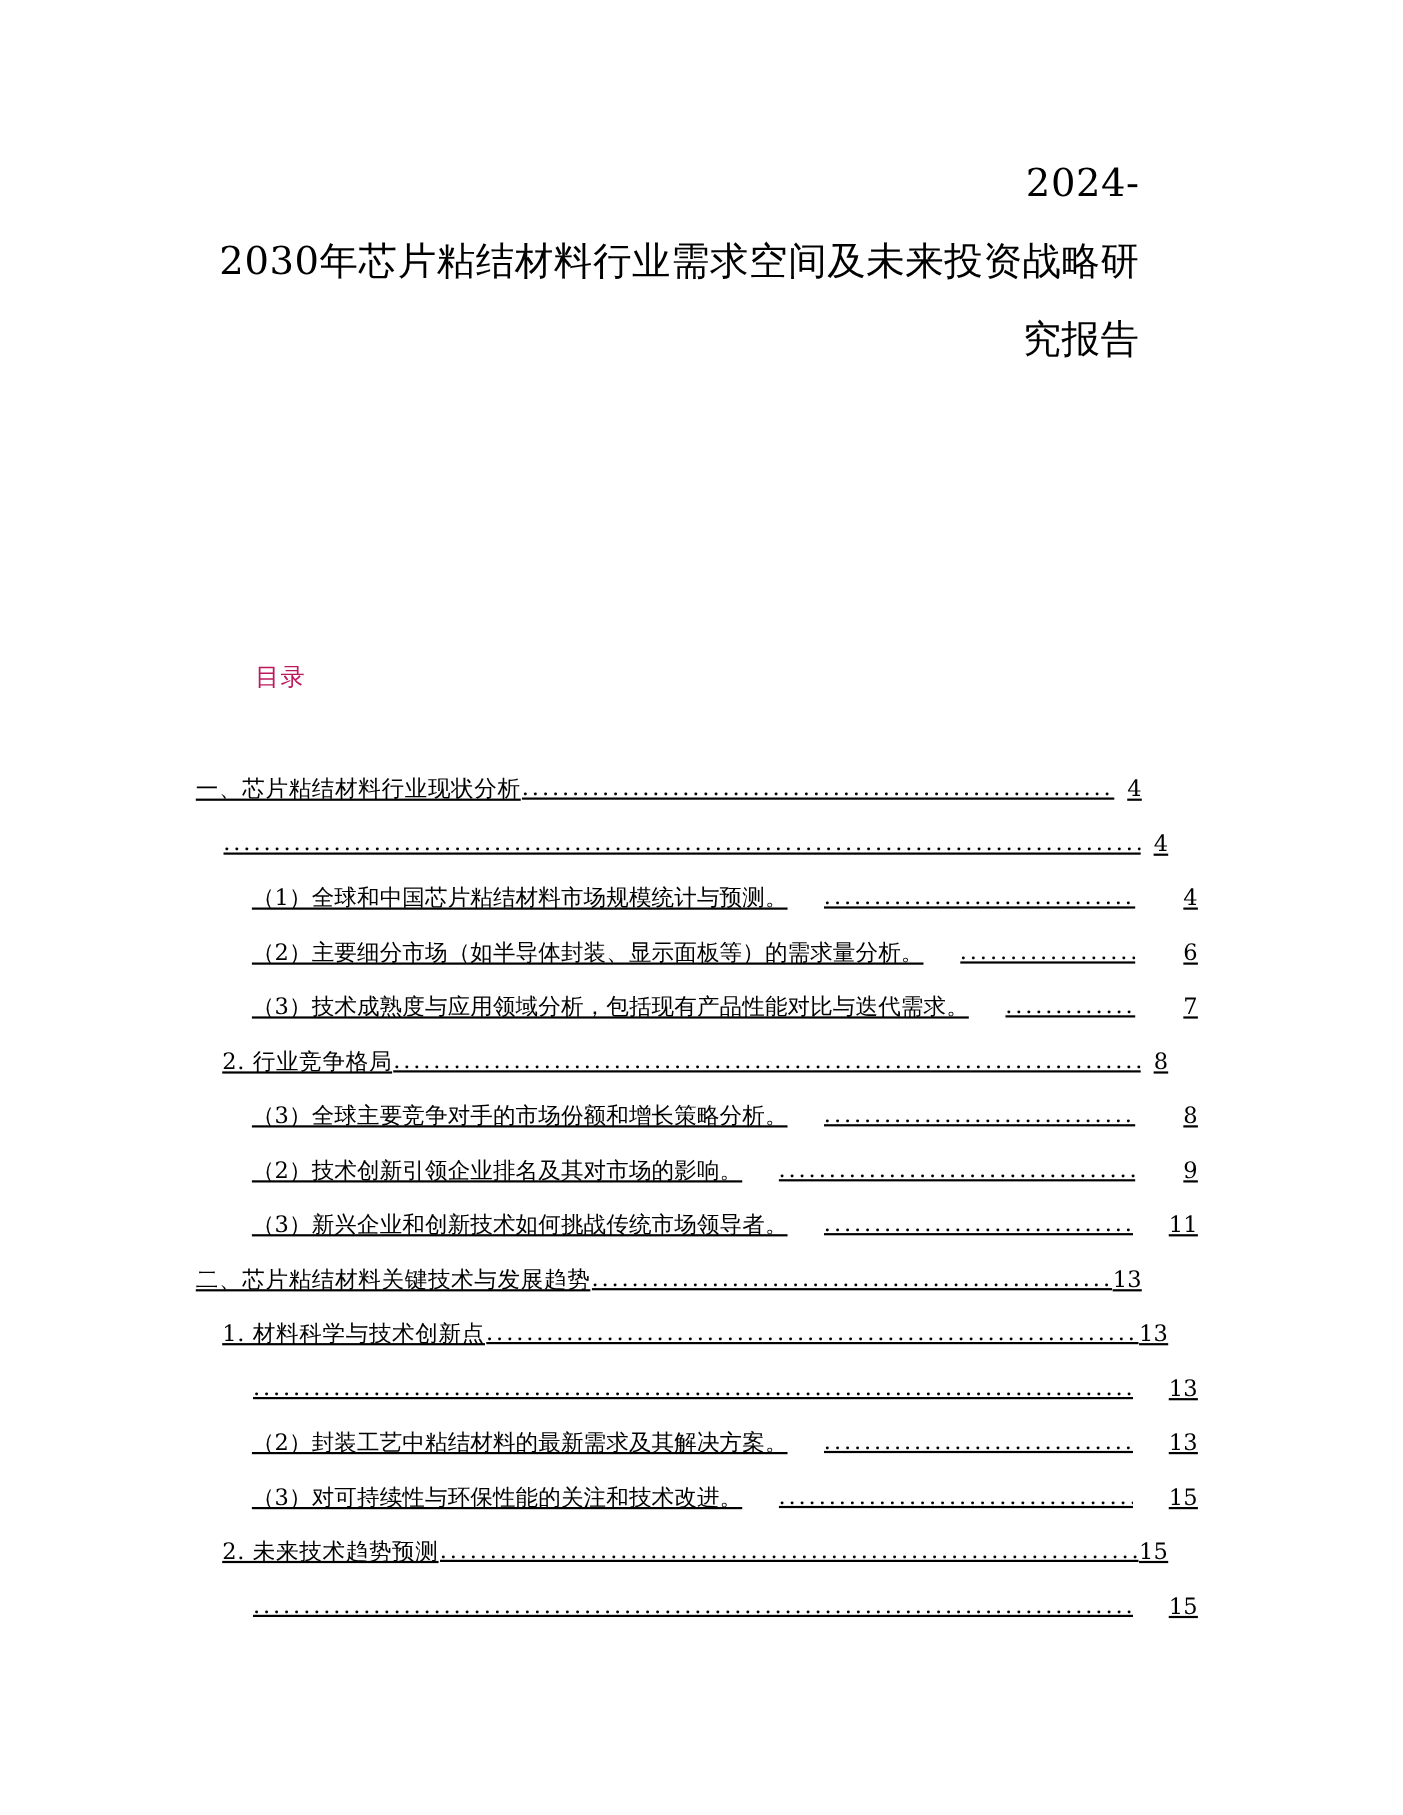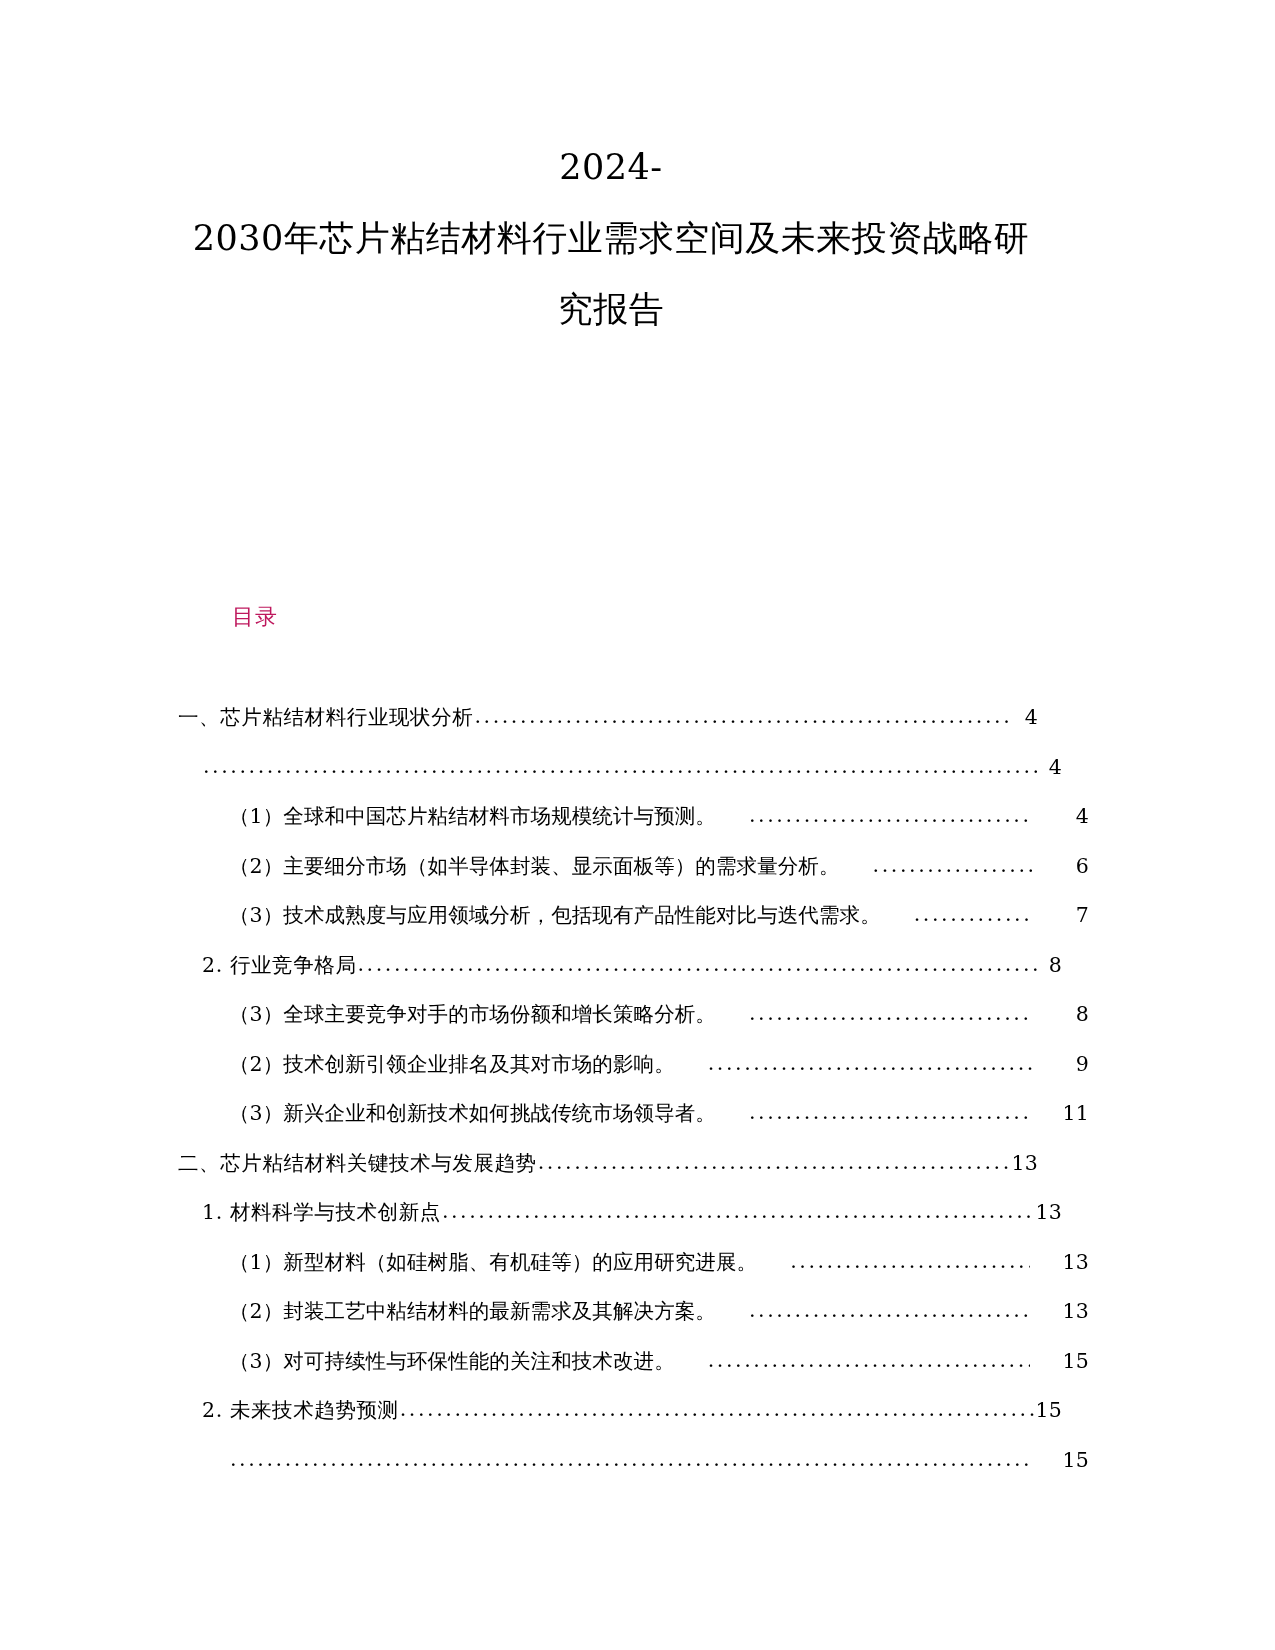--- a/index.html
+++ b/index.html
@@ -19,21 +19,21 @@
     box-sizing: border-box;
     overflow: hidden;
   }
 
   
   .title-block {
     position: absolute;
     left: 186px;
     top: 132px;
     width: 850px;
-    text-align: center;
+    text-align: right;
   }
   .doc-title {
     font-family: "DejaVu Serif", "Liberation Serif", serif;
     font-size: 35px;
     line-height: 71px;
     font-weight: normal;
     letter-spacing: 0.5px;
     color: #000;
     margin: 0;
     word-break: break-all;
@@ -58,20 +58,21 @@
     width: 860px;
   }
   .toc-row {
     display: flex;
     align-items: center;
     width: 100%;
     font-size: 20.5px;
     line-height: 49.5px;
     white-space: nowrap;
     color: #000;
+    text-decoration: underline;
   }
   .toc-row .lbl {
     flex: 0 0 auto;
     letter-spacing: 0.2px;
   }
   .toc-row .leader {
     flex: 1 1 auto;
     overflow: hidden;
     white-space: nowrap;
     margin: 0 1px;
@@ -158,21 +159,20 @@
         <span class="lbl">二、芯片粘结材料关键技术与发展趋势</span>
         <span class="leader">................................................................................................................</span>
         <span class="pg">13</span>
       </div>
       <div class="toc-row lvl-2">
         <span class="lbl">1. 材料科学与技术创新点</span>
         <span class="leader">................................................................................................................</span>
         <span class="pg">13</span>
       </div>
       <div class="toc-row lvl-3">
-        <span class="lbl">（1）新型材料（如硅树脂、有机硅等）的应用研究进展。</span>
         <span class="leader">................................................................................................................</span>
         <span class="pg">13</span>
       </div>
       <div class="toc-row lvl-3">
         <span class="lbl">（2）封装工艺中粘结材料的最新需求及其解决方案。</span>
         <span class="leader">................................................................................................................</span>
         <span class="pg">13</span>
       </div>
       <div class="toc-row lvl-3">
         <span class="lbl">（3）对可持续性与环保性能的关注和技术改进。</span>

